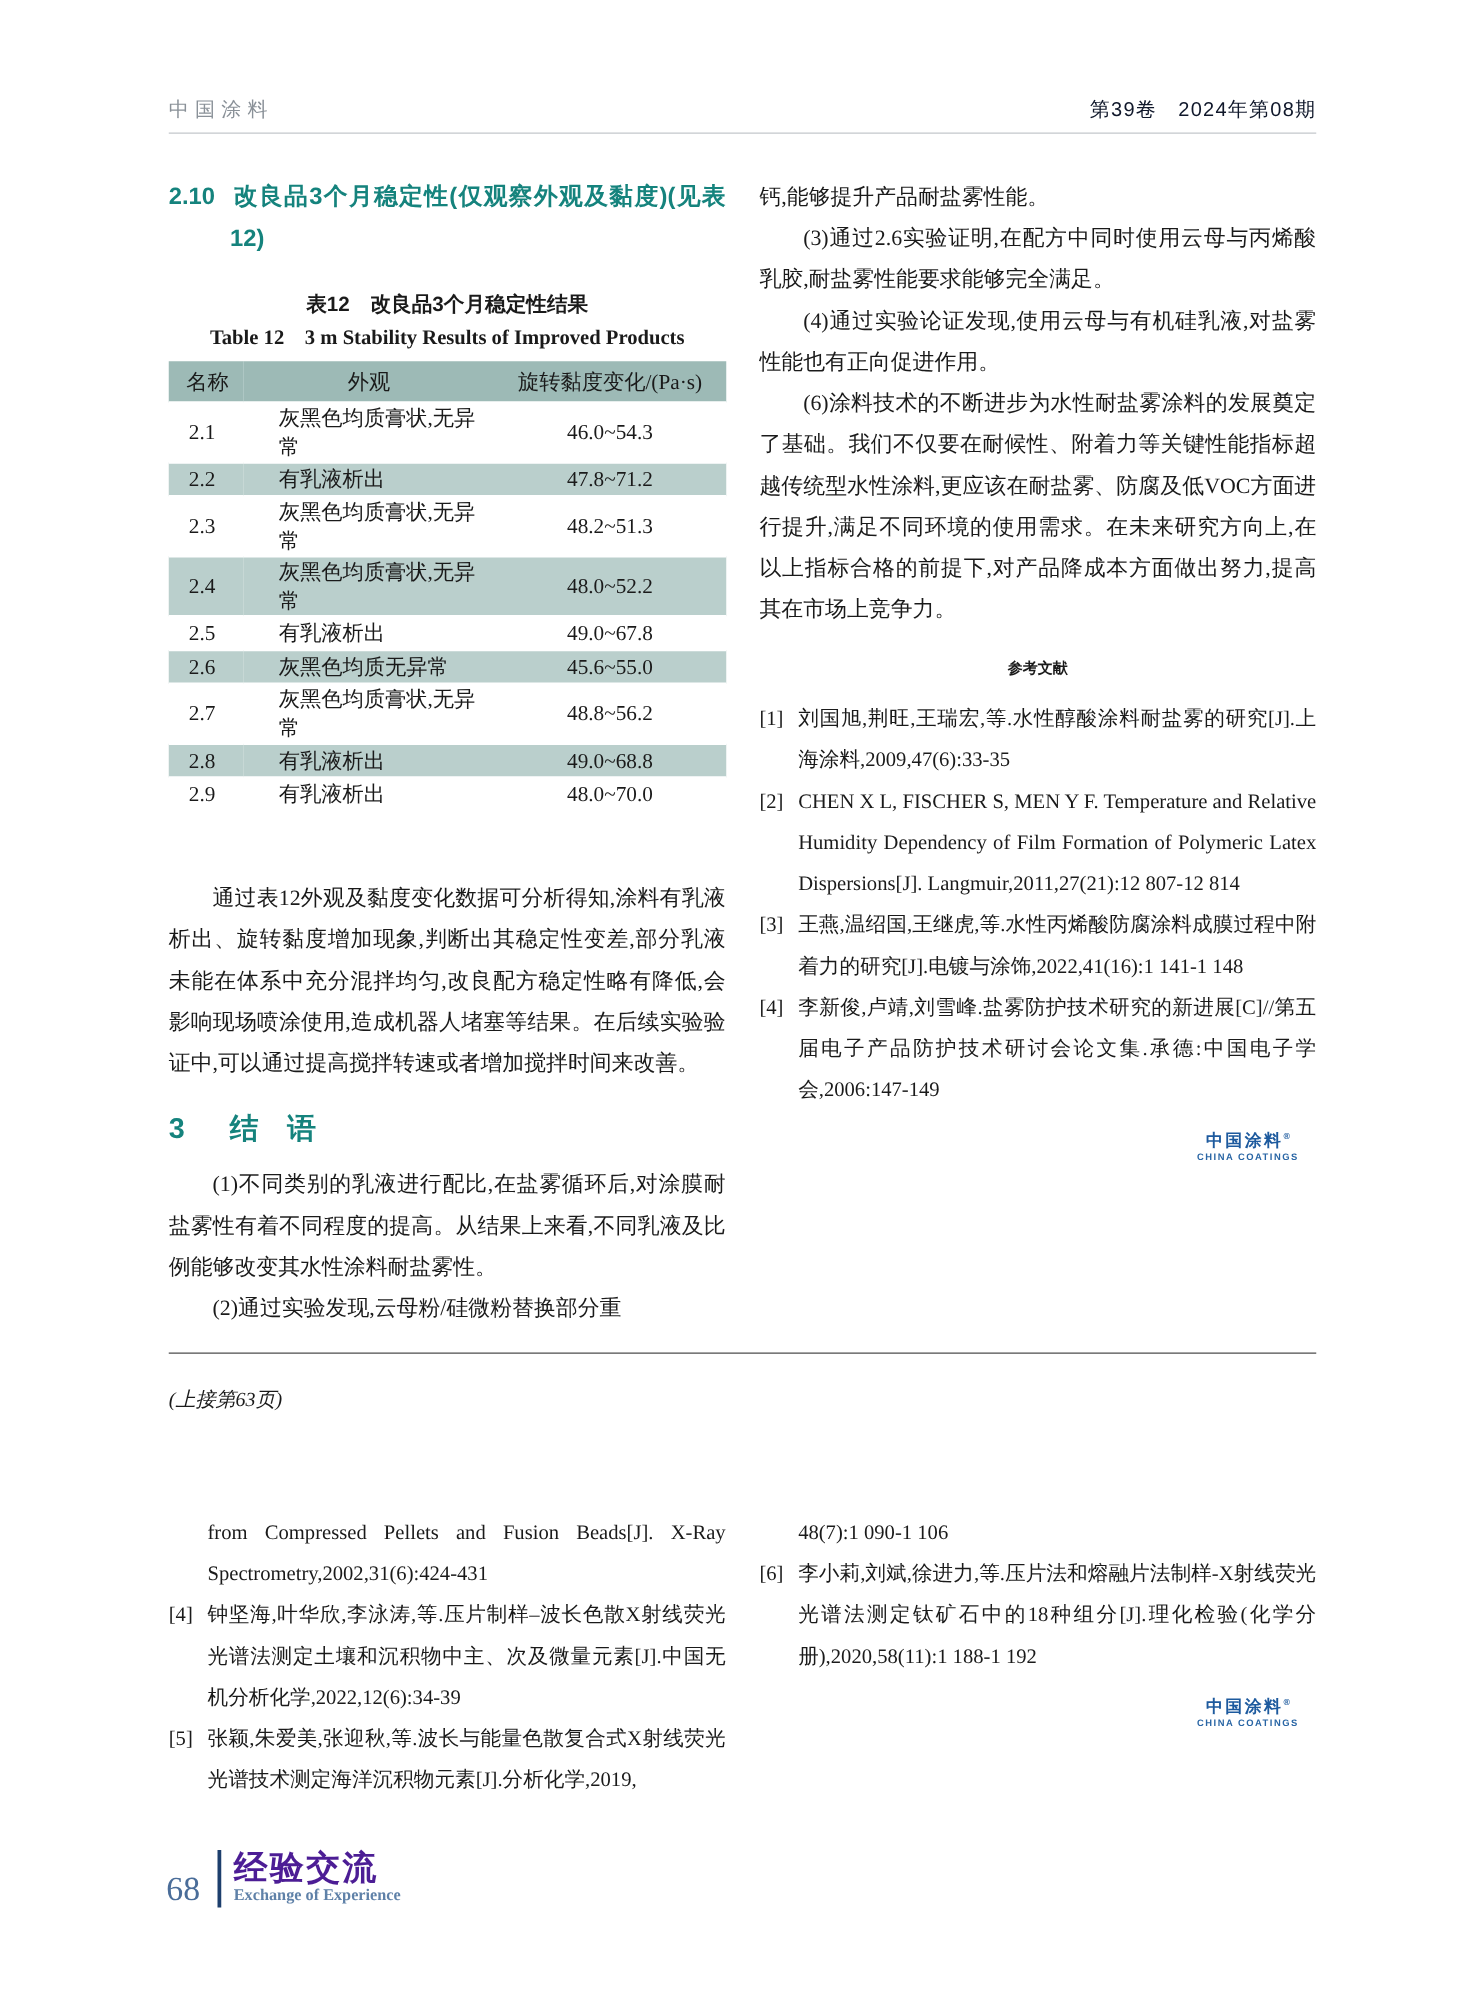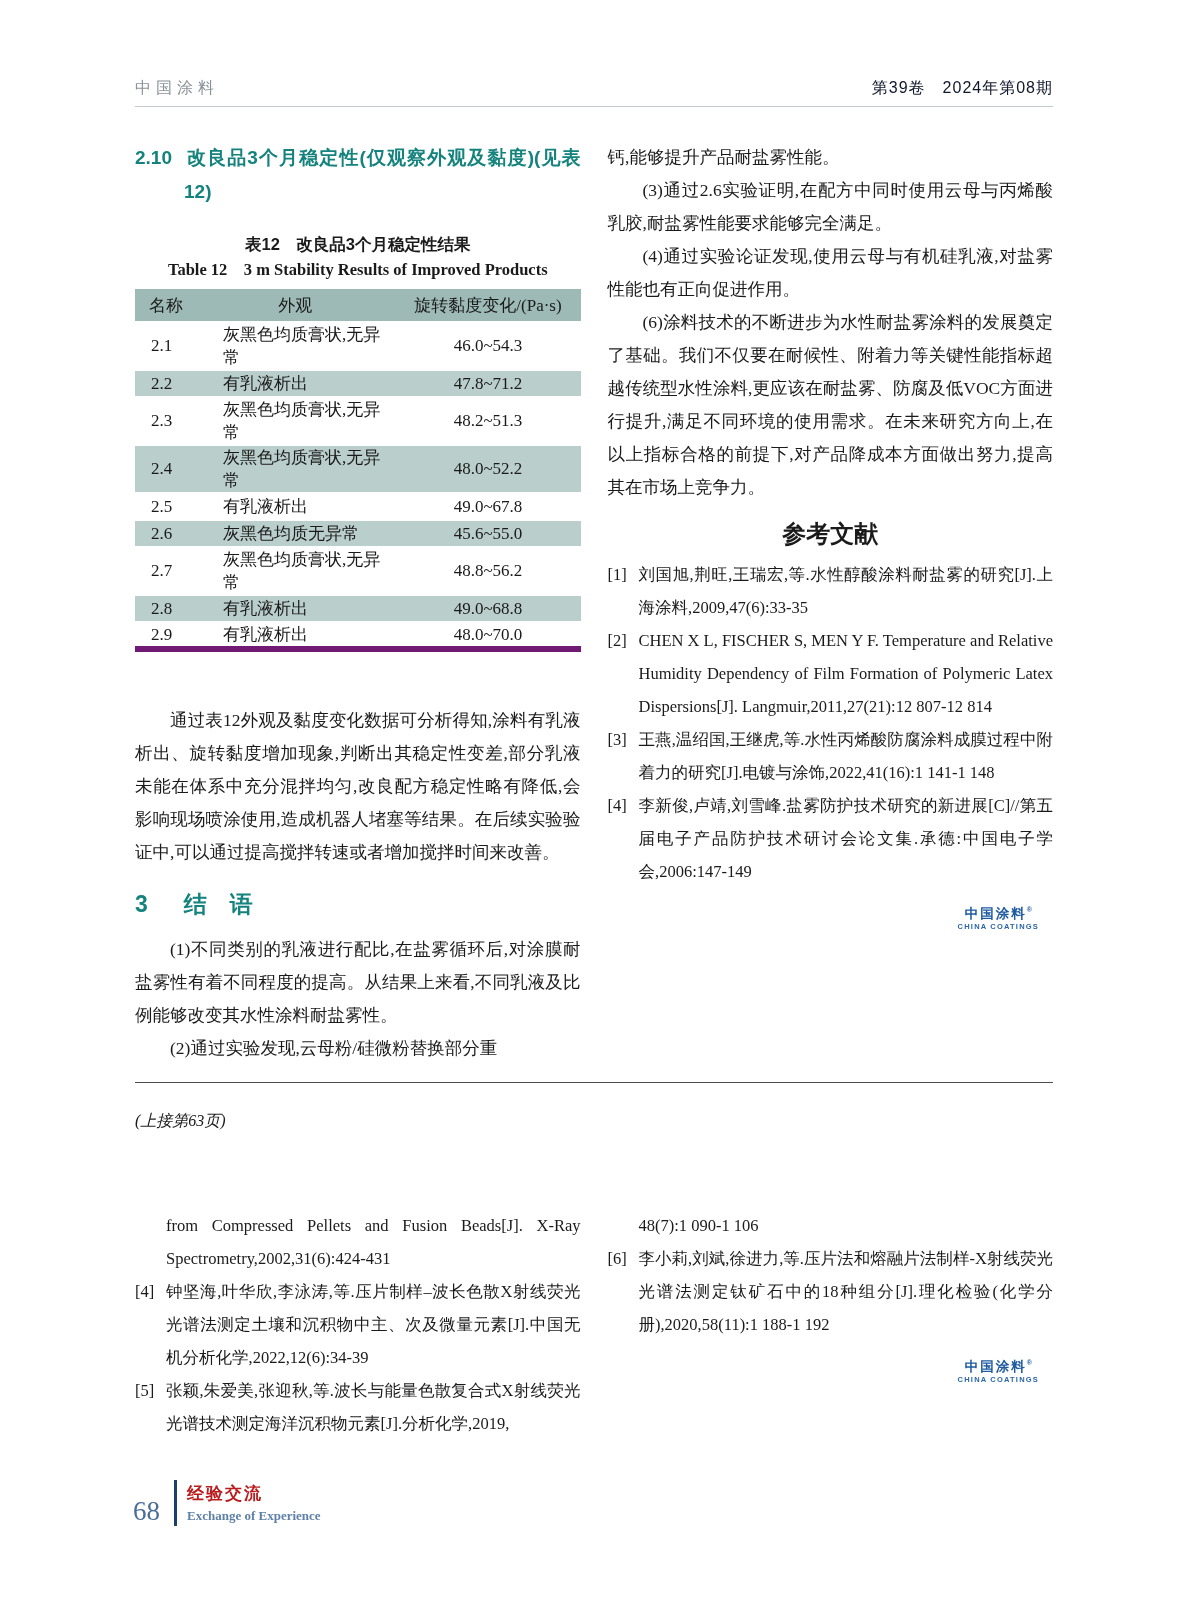--- a/index.html
+++ b/index.html
@@ -65,21 +65,21 @@
     line-height: 26px; margin-top: 4px;
   }
   .tbl-caption-en {
     font-family: "Liberation Serif", "DejaVu Serif", serif;
     font-weight: bold; font-size: 16.5px; text-align: center;
     line-height: 26px; margin-bottom: 6px;
   }
   table.stability {
     width: 100%; border-collapse: collapse;
     font-size: 17px;
-    border-bottom: 6px solid #701a75;
+    border-bottom: 2px solid #701a75;
   }
   table.stability th {
     background: #9dbab6; font-weight: normal;
     height: 33px; border-bottom: 2px solid #ffffff;
   }
   table.stability th.h0 { text-align: left; padding-left: 14px; width: 60px; }
   table.stability th.h1 { text-align: center; }
   table.stability th.h2 { text-align: center; width: 185px; }
   table.stability td {
     height: 27px; border-bottom: 2px solid #ffffff;
@@ -94,21 +94,21 @@
   .para {
     font-size: 17.5px; line-height: 33px;
     text-align: justify; text-indent: 2em;
   }
   .para.no-indent { text-indent: 0; }
   .after-table { margin-top: 52px; }
 
   
   .ref-heading {
     font-family: "Liberation Sans", "DejaVu Sans", sans-serif;
-    font-weight: bold; font-size: 24px; text-align: center;
+    font-weight: bold; font-size: 12px; text-align: center;
     margin: 14px 0 8px 0; line-height: 32px;
   }
   .ref-item {
     position: relative; padding-left: 31px;
     font-size: 16.5px; line-height: 33px; text-align: justify;
   }
   .ref-item .ref-marker { position: absolute; left: 0; top: 0; }
   .ref-item.en { font-family: "Liberation Serif", "DejaVu Serif", serif; }
 
   
@@ -142,21 +142,21 @@
   }
   .page-num {
     font-family: "Liberation Serif", "DejaVu Serif", serif;
     font-size: 27px; color: #4a6d99; align-self: flex-end;
     line-height: 30px; margin-right: 14px;
   }
   .footer-bar { width: 3px; height: 46px; background: #1d3f6d; margin-right: 10px; }
   .footer-col { display: flex; flex-direction: column; justify-content: center; }
   .footer-col .col-zh {
     font-family: "Liberation Sans", "DejaVu Sans", sans-serif;
-    font-weight: bold; font-size: 17px; color: #b91c1c; letter-spacing: 2px;
+    font-weight: bold; font-size: 27px; color: #4c1d95; letter-spacing: 2px;
     line-height: 26px;
   }
   .footer-col .col-en {
     font-family: "Liberation Serif", "DejaVu Serif", serif;
     font-weight: bold; font-size: 13px; color: #5f81a8; line-height: 18px;
   }
 </style>
 </head>
 <body>
 

